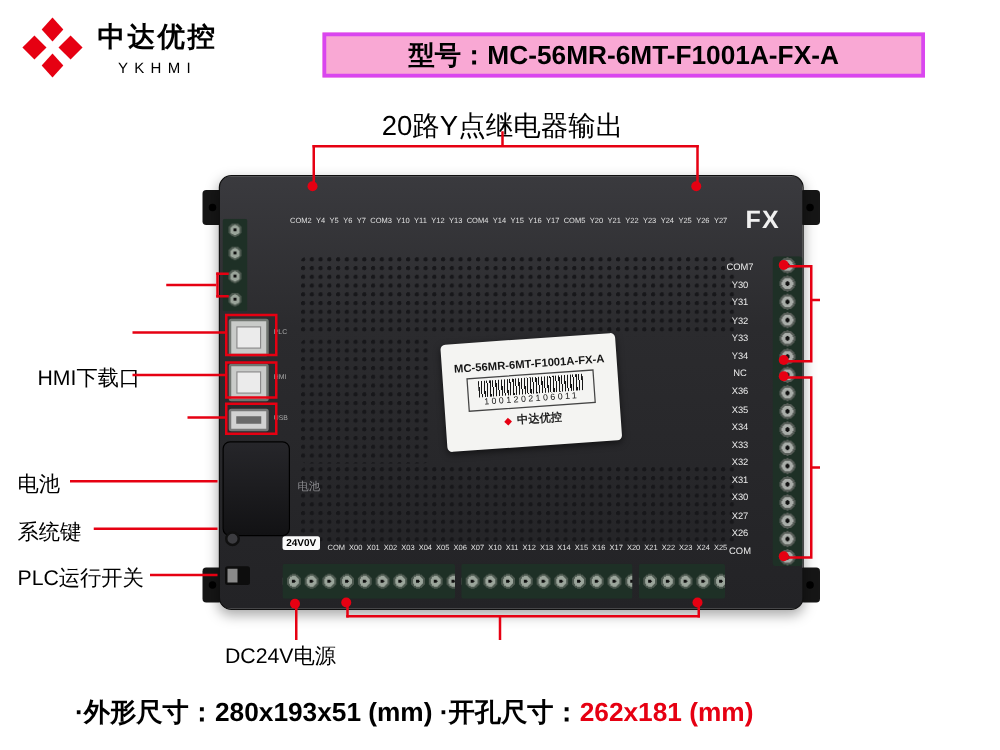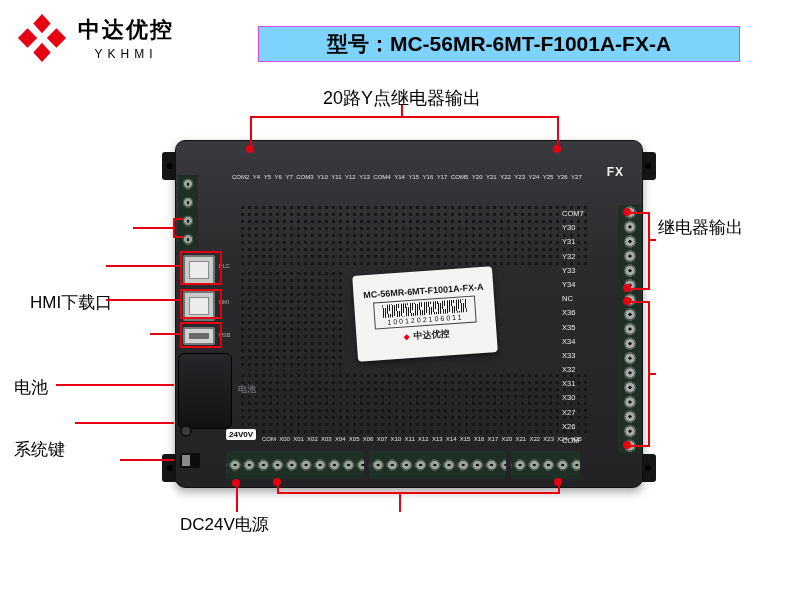--- a/index.html
+++ b/index.html
@@ -5,28 +5,28 @@
   :root{ --red:#e60012; }
   *{box-sizing:border-box;margin:0;padding:0}
   html,body{background:#fff}
   #page{position:relative;width:800px;height:600px;background:#fff;overflow:hidden;
         font-family:"Liberation Sans","DejaVu Sans",sans-serif;color:#000}
 
   
   #logo{position:absolute;left:16px;top:12px;display:flex;align-items:center;gap:10px}
   #logo .lt1{font-size:22px;font-weight:bold;letter-spacing:2px}
   #logo .lt2{font-size:12px;letter-spacing:5px;text-align:center;margin-top:2px}
-  #titlebox{position:absolute;left:258px;top:26px;width:482px;height:36px;border:1px solid #d946ef;
-            display:flex;align-items:center;justify-content:center;font-size:21px;font-weight:bold;background:#7dd3fc}
+  #titlebox{position:absolute;left:258px;top:26px;width:482px;height:36px;border:3px solid #d946ef;
+            display:flex;align-items:center;justify-content:center;font-size:21px;font-weight:bold;background:#f9a8d4}
 
   
   .co{position:absolute;font-size:17px;white-space:nowrap}
-  #co-top{left:282px;top:86px;width:240px;text-align:center;font-size:18px}
+  #co-top{left:282px;top:86px;width:240px;text-align:center;font-size:22px}
   #lc1{left:14px;top:219px} #lc2{left:14px;top:257px} #lc3{left:30px;top:291px}
-  #lc4{left:14px;top:325px} #lc5{left:14px;top:376px} #lc6{left:14px;top:438px} #lc7{left:14px;top:451px}
+  #lc4{left:14px;top:325px} #lc5{left:14px;top:376px} #lc6{left:14px;top:414px} #lc7{left:14px;top:451px}
   #rc1{left:658px;top:214px;line-height:28px} #rc2{left:658px;top:366px}
   #bc1{left:180px;top:513px} #bc2{left:346px;top:513px}
 
   
   .rl{position:absolute;background:var(--red);z-index:6}
   .rdot{position:absolute;width:8px;height:8px;border-radius:50%;background:var(--red);z-index:7}
   .rbox{position:absolute;border:2px solid var(--red);z-index:6}
   
   #l-t1{left:401px;top:105px;width:2px;height:12px}
   #l-t2{left:250px;top:116px;width:309px;height:2px}
@@ -82,40 +82,40 @@
           background-image:radial-gradient(circle at 7px 50%, #101010 0 1.5px, #9aa49a 1.5px 4.2px, #4c584f 4.2px 5.8px, transparent 5.8px);
           background-size:14.2px 100%;background-position:2px 0}
   #d-topstrip{left:60px;top:2px;width:342px;height:27px;display:flex;gap:5px}
   #d-botstrip{left:50px;top:310px;width:354px;height:28px;display:flex;gap:5px}
   .g10{flex:10} .g5{flex:5}
 
   #d-toplabels{left:56px;top:33px;width:350px;display:flex;justify-content:space-between;font-size:6px;color:#e0e0e0}
   #d-botlabels{left:86px;top:295px;width:320px;display:flex;justify-content:space-between;font-size:6px;color:#e0e0e0}
   .tt,.bt{white-space:nowrap}
 
-  #d-fx{right:18px;top:24px;font-size:12px;font-weight:bold;color:#f0f0f0;letter-spacing:1px}
+  #d-fx{right:18px;top:24px;font-size:20px;font-weight:bold;color:#f0f0f0;letter-spacing:1px}
 
   .vent{background-image:radial-gradient(circle at 2.5px 2.5px, #17171a 1.6px, transparent 1.9px);
         background-size:7px 7px;border-radius:6px}
   #v1{left:64px;top:64px;width:350px;height:64px}
   #v2{left:64px;top:232px;width:350px;height:62px}
   #v3{left:64px;top:130px;width:104px;height:100px}
 
   #d-plate{left:179px;top:130px;width:140px;height:86px;background:#f4f4f2;border-radius:4px;
            transform:rotate(-4deg);display:flex;flex-direction:column;align-items:center;justify-content:center;
            gap:3px;box-shadow:0 2px 6px rgba(0,0,0,.55);z-index:3}
   .plate-model{font-size:9px;font-weight:bold;color:#151515}
   .plate-code{border:1px solid #444;padding:2px 8px;display:flex;flex-direction:column;align-items:center;gap:1px}
   .plate-bars{width:84px;height:13px;
       background:repeating-linear-gradient(90deg,#151515 0 1px,transparent 1px 2.2px,#151515 2.2px 3px,transparent 3px 4.6px)}
   .plate-serial{font-size:7px;letter-spacing:2px;color:#111}
   .plate-brand{display:flex;align-items:center;gap:4px;font-size:9px;font-weight:bold;color:#222}
   .plate-diamond{color:var(--red);font-size:8px;line-height:1}
 
-  #d-rlabels{left:386px;top:66px;width:40px;text-align:left}
+  #d-rlabels{left:396px;top:66px;width:40px;text-align:center}
   .rt{display:block;height:14.2px;line-height:14.2px;font-size:7.5px;color:#ececec}
   #d-rscrews{left:442px;top:64px;width:24px;height:248px;background-color:#1e3026;border-radius:3px;
       background-image:radial-gradient(circle at 12px 7.3px, #121212 0 1.6px, #a8aca8 1.6px 4.6px, #565c57 4.6px 6.2px, transparent 6.2px);
       background-size:24px 14.6px}
 
   #d-trans{left:2px;top:34px;width:20px;height:74px;background-color:#1e3026;border-radius:2px;
       background-image:radial-gradient(circle at 10px 9px,#121212 0 1.4px,#9aa49a 1.4px 4px,#4c584f 4px 5.4px,transparent 5.4px);
       background-size:100% 18.5px}
   .usbb{width:32px;height:30px;background:#c9cbc9;border:2px solid #707570;border-radius:2px}
   .usbb::after{content:"";position:absolute;inset:4px;background:#ebebeb;border:1px solid #8a8a8a}
@@ -156,22 +156,22 @@
       <div class="lt1">中达优控</div>
       <div class="lt2">YKHMI</div>
     </div>
   </div>
   <div id="titlebox">型号：MC-56MR-6MT-F1001A-FX-A</div>
 
   <div id="co-top" class="co">20路Y点继电器输出</div>
   <div id="lc3" class="co">HMI下载口</div>
   <div id="lc5" class="co">电池</div>
   <div id="lc6" class="co">系统键</div>
+  <div id="lc7" class="co">PLC运行开关</div>
   <div id="rc1" class="co">
-    <div>继电器输出</div>
   </div>
   <div id="bc1" class="co">DC24V电源</div>
 
   <div id="l-t1" class="rl"></div>
   <div id="l-t2" class="rl"></div>
   <div id="l-t3" class="rl"></div>
   <div id="l-t4" class="rl"></div>
   <div id="d-t1" class="rdot"></div>
   <div id="d-t2" class="rdot"></div>
 
@@ -327,14 +327,17 @@
         <span class="bt">X24</span>
         <span class="bt">X25</span>
       </div>
     <div id="d-botstrip">
       <div class="tblock g10"></div>
       <div class="tblock g10"></div>
       <div class="tblock g5"></div>
     </div>
   </div>
 
+  <div id="footer">
+    <span>·外形尺寸：280x193x51 (mm)</span><span> ·开孔尺寸：</span><span class="hl">262x181 (mm)</span>
+  </div>
 
 </div>
 
 </body></html>

